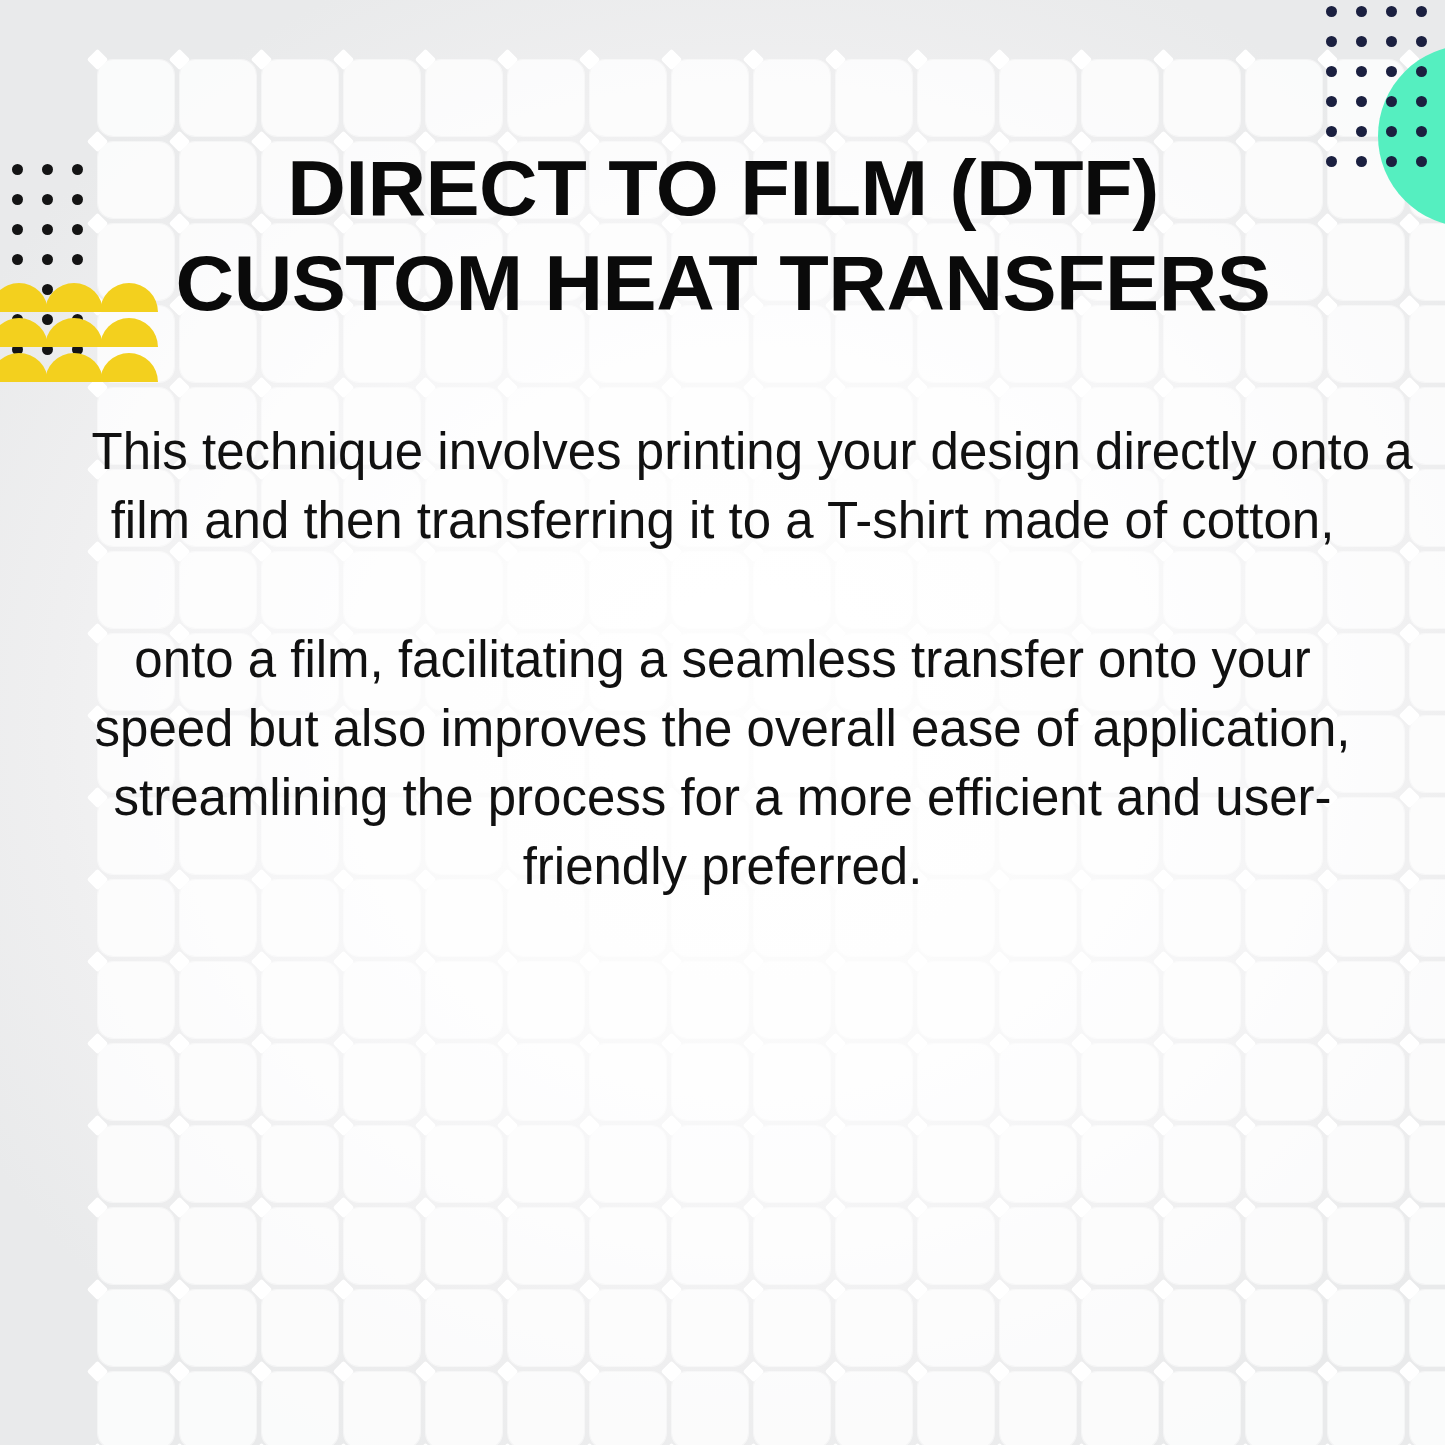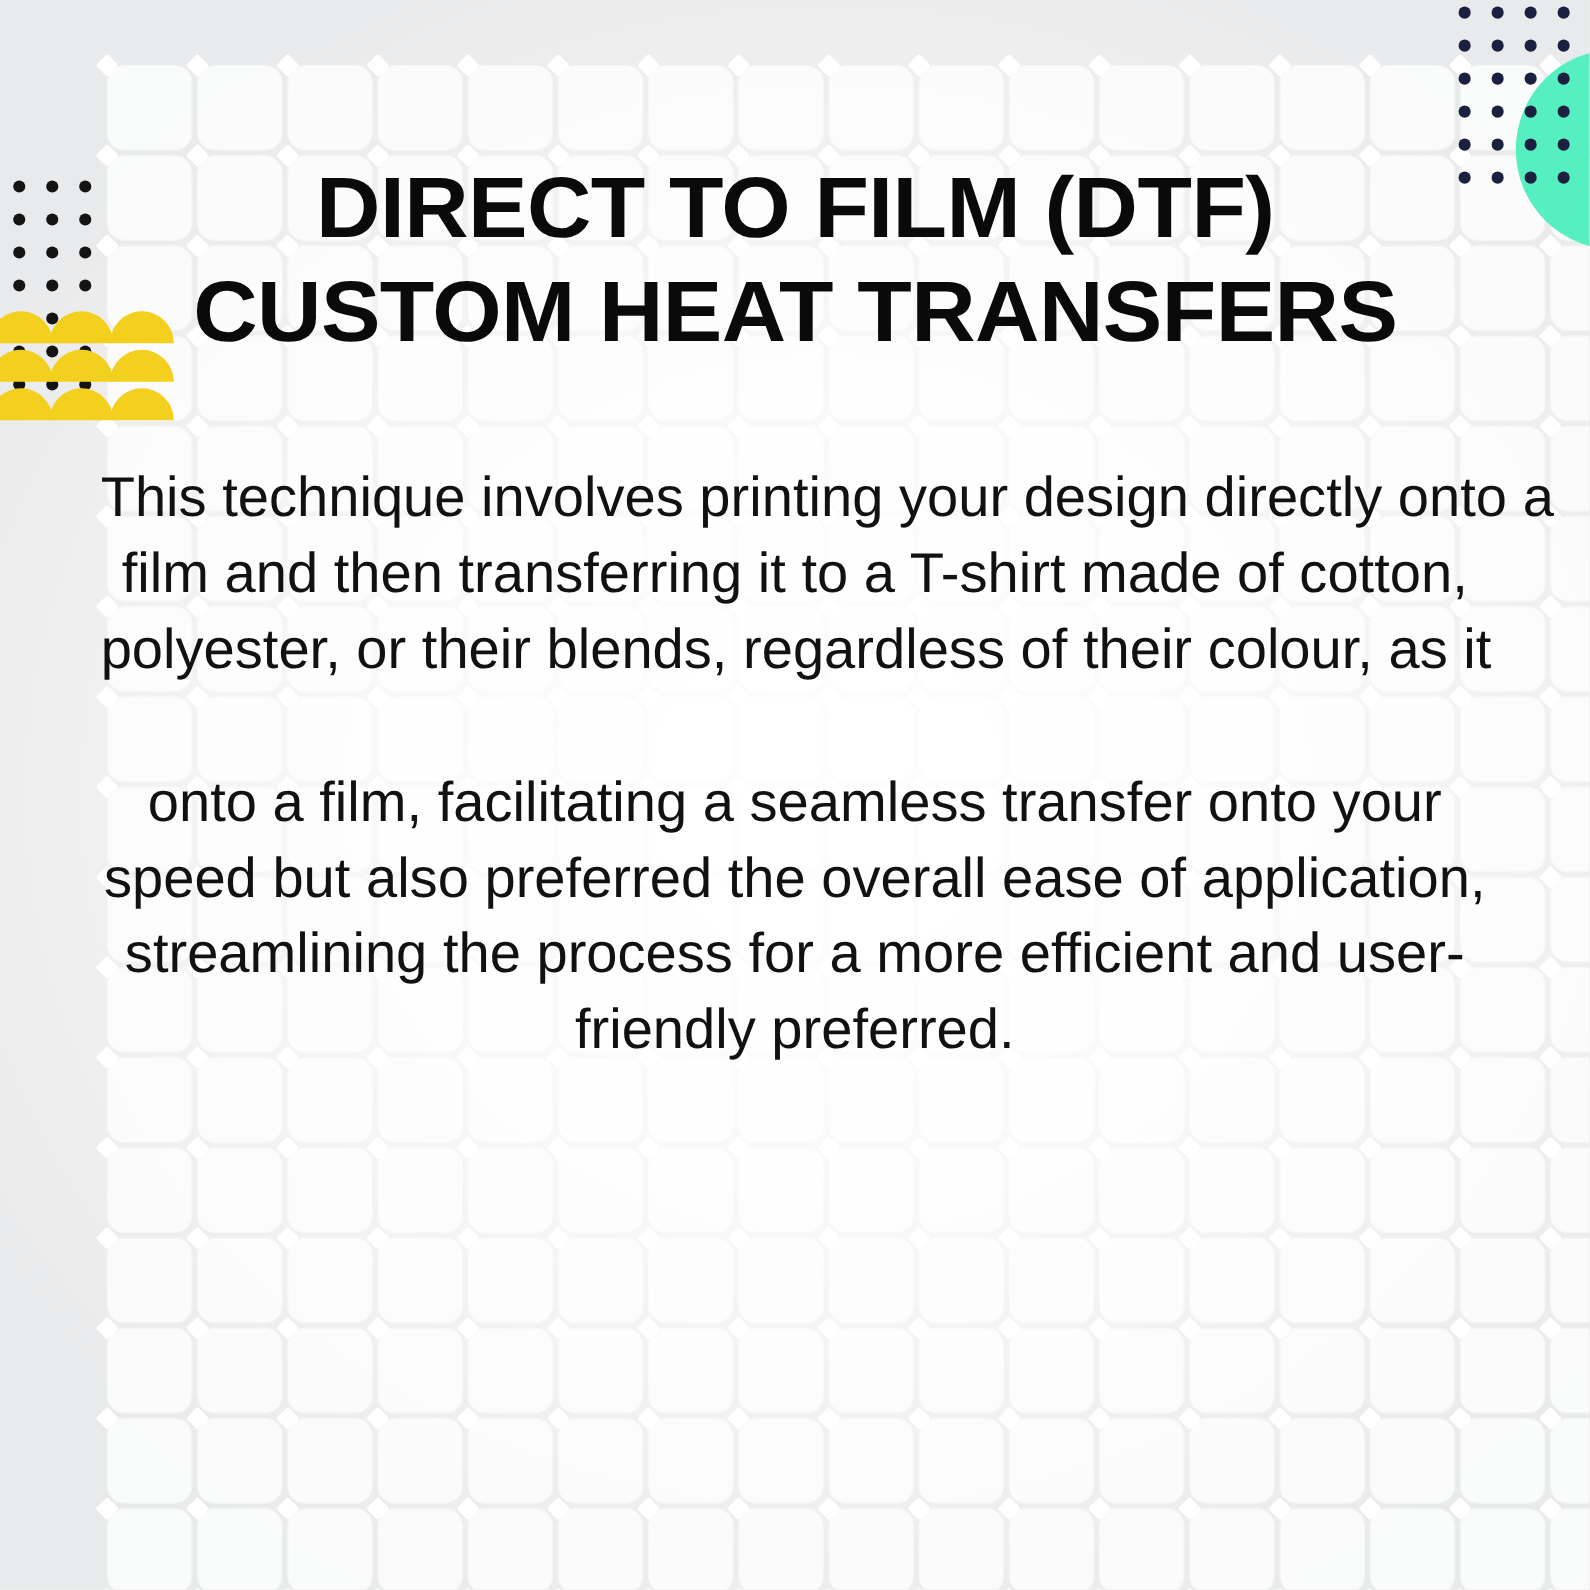--- a/index.html
+++ b/index.html
@@ -812,25 +812,24 @@
     <h1 id="title">
       <span class="tline">DIRECT TO FILM (DTF)</span>
       <span class="tline">CUSTOM HEAT TRANSFERS</span>
     </h1>
 
     <div id="body-copy">
 
       <p class="para">
         <span class="pline">This technique involves printing your design directly onto a</span>
         <span class="pline">film and then transferring it to a T-shirt made of cotton,</span>
-        <span class="pline">polyester, or their blends, regardless of their colour, as it</span>
       </p>
 
       <p class="para">
         <span class="pline">onto a film, facilitating a seamless transfer onto your</span>
-        <span class="pline">speed but also preferred the overall ease of application,</span>
+        <span class="pline">speed but also improves the overall ease of application,</span>
         <span class="pline">streamlining the process for a more efficient and user-</span>
         <span class="pline">friendly preferred.</span>
       </p>
 
     </div>
   </div>
 </div>
 
 </body></html>

